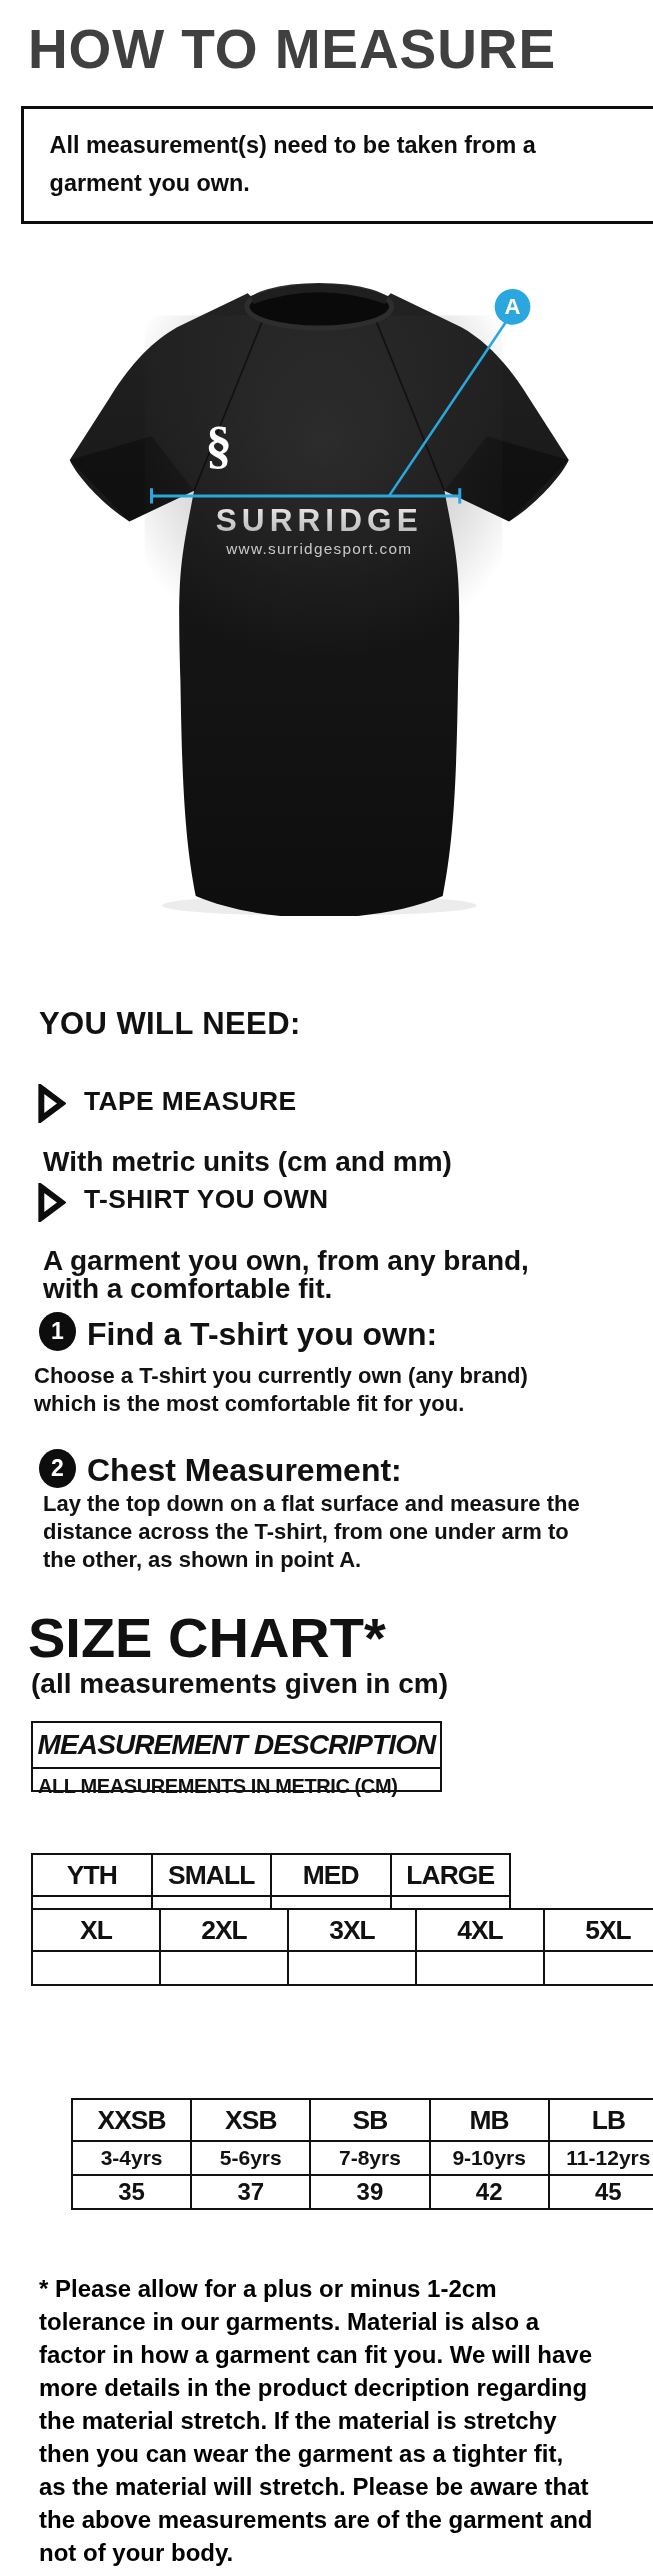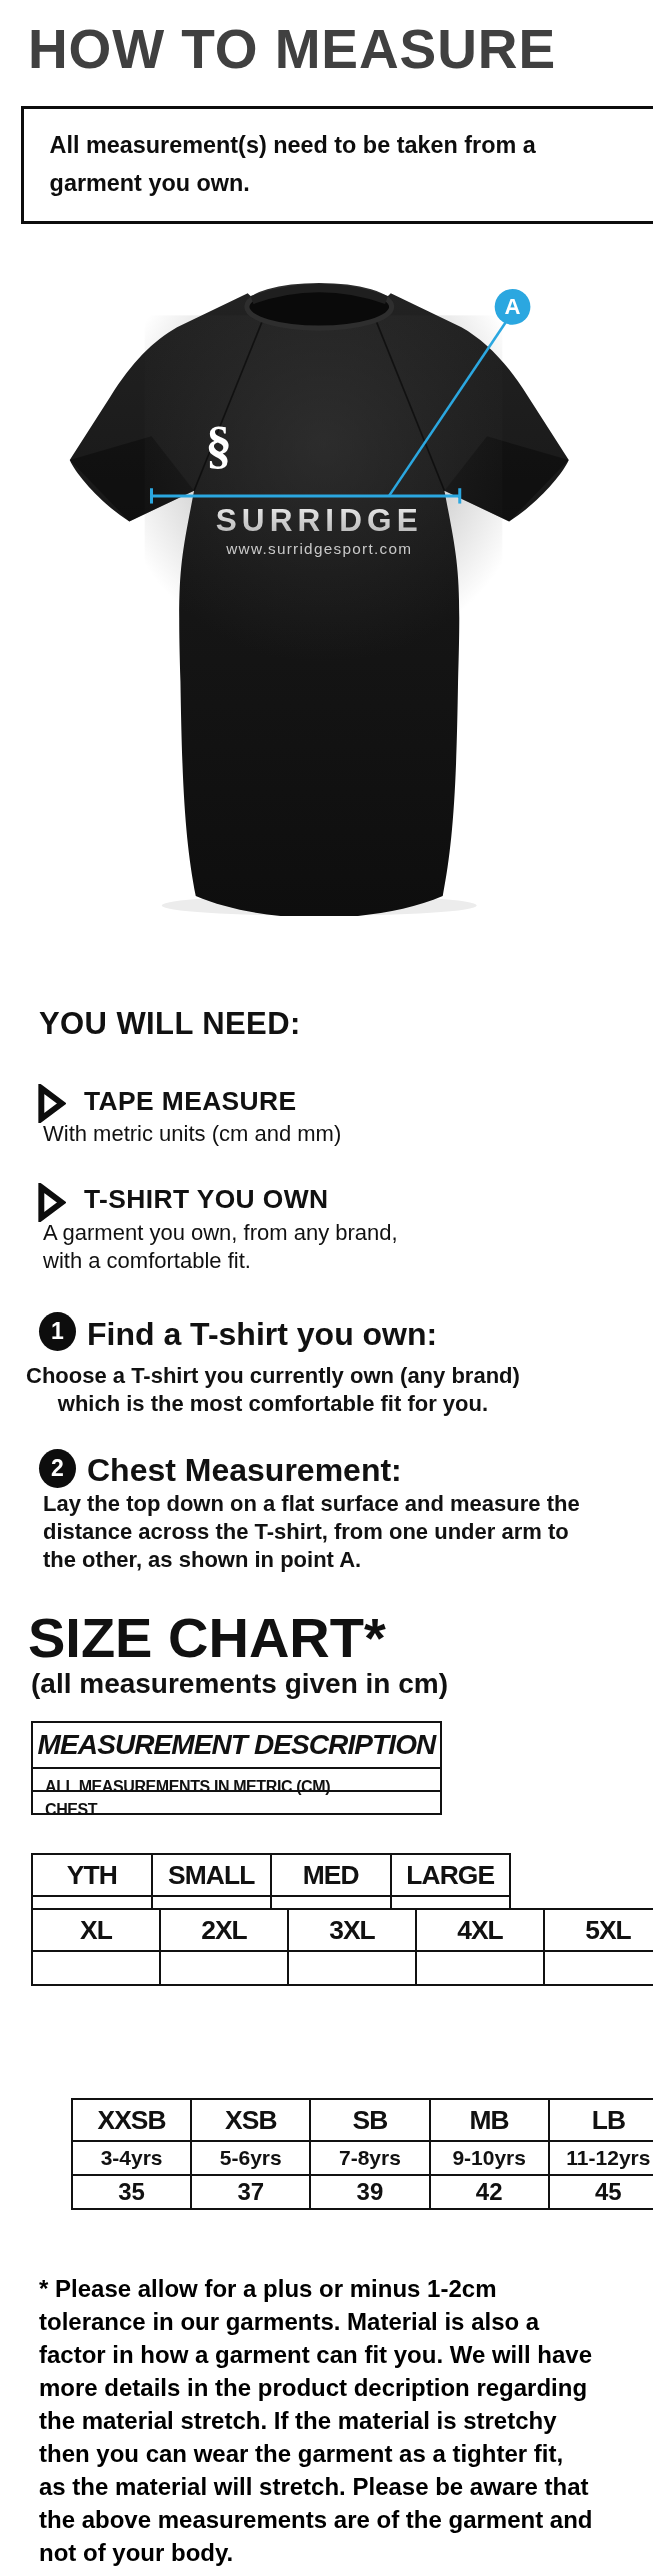--- a/index.html
+++ b/index.html
@@ -28,21 +28,21 @@
 
   
   .shirt-figure{left:51px;top:281px;width:545px;height:635px;}
 
   
   .need-heading{left:39px;top:1006px;font-size:31px;font-weight:900;letter-spacing:0.4px;}
 
   
   .tri-icon{width:29px;height:39px;}
   .item-label{font-size:26.4px;font-weight:800;letter-spacing:0.4px;}
-  .item-desc{font-size:22px;font-weight:400;line-height:28px;}
+  .item-desc{font-size:28px;font-weight:700;line-height:28px;margin-top:28px;}
 
   
   .step-badge{
     width:37px;height:39px;border-radius:50%;background:#0d0d0d;color:#fff;
     text-align:center;line-height:39px;font-size:23px;font-weight:800;
   }
   .step-title{font-size:32px;font-weight:800;letter-spacing:0px;}
   .step-desc{font-size:22px;font-weight:700;line-height:28px;}
 
   
@@ -52,22 +52,22 @@
   
   .mdt{
     left:31px;top:1721px;width:411px;border:2.6px solid #111;background:#fff;
     box-sizing:border-box;
   }
   .mdt-header{
     height:44px;line-height:44px;text-align:center;
     font-size:28px;font-weight:800;letter-spacing:-0.9px;border-bottom:2.6px solid #111;font-style:italic;
   }
   .mdt-row{
-    height:21px;line-height:35px;text-align:left;padding-left:12px;
-    font-size:16px;font-weight:700;letter-spacing:-0.4px;
+    height:21px;line-height:35px;text-align:left;padding-left:5px;
+    font-size:20px;font-weight:700;letter-spacing:-0.4px;
   }
   .mdt-row + .mdt-row{border-top:2.6px solid #111;}
 
   
   table.size-table{
     position:absolute;border-collapse:collapse;table-layout:fixed;
     background:#fff;border:2.6px solid #111;padding-left:39px;
   }
   table.size-table th,table.size-table td{
     border:2.1px solid #111;text-align:center;padding:0;color:#111;
@@ -170,36 +170,35 @@
 
 <svg class="abs tri-icon" style="left:37px;top:1183px;" viewBox="0 0 34 46">
   <polygon points="5,5 29,23 5,41" fill="none" stroke="#0d0d0d" stroke-width="7" stroke-linejoin="miter"></polygon>
 </svg>
 <div class="abs item-label" style="left:84px;top:1184px;">T-SHIRT YOU OWN</div>
 <div class="abs item-desc pre" style="left:43px;top:1219px;">A garment you own, from any brand,
 with a comfortable fit.</div>
 
 <div class="abs step-badge" style="left:39px;top:1312px;">1</div>
 <div class="abs step-title" style="left:87px;top:1316px;">Find a T-shirt you own:</div>
-<div class="abs step-desc pre" style="left:26px;top:1362px;text-align:center;">Choose a T-shirt you currently own (any brand)
+<div class="abs step-desc pre" style="left:34px;top:1362px;">Choose a T-shirt you currently own (any brand)
 which is the most comfortable fit for you.</div>
 
 <div class="abs step-badge" style="left:39px;top:1449px;">2</div>
 <div class="abs step-title" style="left:87px;top:1452px;">Chest Measurement:</div>
 <div class="abs step-desc pre" style="left:43px;top:1490px;">Lay the top down on a flat surface and measure the
 distance across the T-shirt, from one under arm to
 the other, as shown in point A.</div>
 
 <div class="abs chart-heading">SIZE CHART*</div>
 <div class="abs chart-subtitle">(all measurements given in cm)</div>
 
 <div class="abs mdt">
   <div class="mdt-header">MEASUREMENT DESCRIPTION</div>
   <div class="mdt-row">ALL MEASUREMENTS IN METRIC (CM)</div>
-  <div class="mdt-row">CHEST</div>
 </div>
 
 <table id="size-table-0" class="size-table">
     <thead>
       <tr class="hrow">
         <th>YTH</th>
         <th>SMALL</th>
         <th>MED</th>
         <th>LARGE</th>
       </tr>

